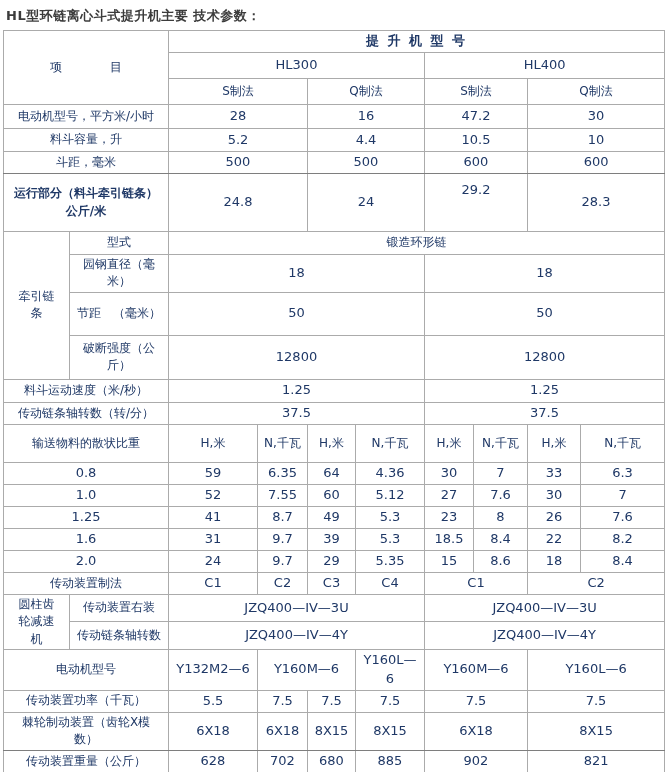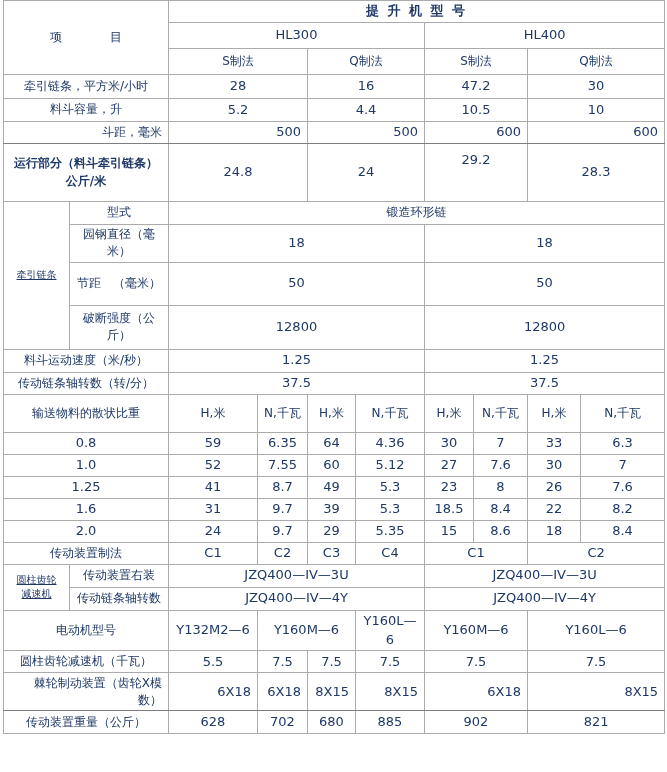--- a/index.html
+++ b/index.html
@@ -14,29 +14,30 @@
     text-align:center;
     vertical-align:middle;
     padding:1px 6px;
     overflow:hidden;
     word-break:break-all;
     line-height:1.45;
   }
   td.lbl { font-size:12px; }
   td.pre { white-space:pre-line;font-weight:bold; }
   td.vtop { vertical-align:top; padding-top:7px; }
-  td.group { padding:1px 9px; font-size:10px;text-decoration:underline; }
-  tr.dark td { border-bottom-color:#7e7e7e;text-align:right; }.h22{height:22px}.h23{height:23px}.h24{height:24px}.h26{height:26px}
+  td.group { padding:1px 9px; font-size:12px; }
+  tr.dark td { border-bottom-color:#7e7e7e; }.h22{height:22px}.h23{height:23px}.h24{height:24px}.h26{height:26px}
   .h37{height:37px}.h38{height:38px}.h39{height:39px}.h43{height:43px}.h44{height:44px}.h58{height:58px}
   td.modelhdr { letter-spacing:2px;font-weight:bold; }
 </style>
 </head>
 <body>
 
 <div class="page">
+  <div class="title">HL型环链离心斗式提升机主要 技术参数：</div>
 
   <table class="spec">
     <colgroup>
       <col style="width:66px">
         <col style="width:99px">
       <col style="width:89px">
         <col style="width:50px">
         <col style="width:48px">
         <col style="width:69px">
       <col style="width:49px">
@@ -55,21 +56,21 @@
       <td colspan="4">HL400</td>
     </tr>
     <tr class="h26">
       <td colspan="2" class="lbl">S制法</td>
       <td colspan="2" class="lbl">Q制法</td>
       <td colspan="2" class="lbl">S制法</td>
       <td colspan="2" class="lbl">Q制法</td>
     </tr>
 
     <tr class="h24">
-      <td colspan="2" class="lbl">牵引链条，平方米/小时</td>
+      <td colspan="2" class="lbl">电动机型号，平方米/小时</td>
       <td colspan="2">28</td>
       <td colspan="2">16</td>
       <td colspan="2">47.2</td>
       <td colspan="2">30</td>
     </tr>
 
     <tr class="h23">
       <td colspan="2" class="lbl">料斗容量，升</td>
       <td colspan="2">5.2</td>
       <td colspan="2">4.4</td>
@@ -219,21 +220,21 @@
     <tr class="h39">
       <td colspan="2" class="lbl">电动机型号</td>
       <td>Y132M2—6</td>
       <td colspan="2">Y160M—6</td>
       <td>Y160L—6</td>
       <td colspan="2">Y160M—6</td>
       <td colspan="2">Y160L—6</td>
     </tr>
 
     <tr class="h22">
-      <td colspan="2" class="lbl">圆柱齿轮减速机（千瓦）</td>
+      <td colspan="2" class="lbl">传动装置功率（千瓦）</td>
       <td>5.5</td>
       <td>7.5</td>
       <td>7.5</td>
       <td>7.5</td>
       <td colspan="2">7.5</td>
       <td colspan="2">7.5</td>
     </tr>
 
     <tr class="h38 dark">
       <td colspan="2" class="lbl">棘轮制动装置（齿轮X模数）</td>

